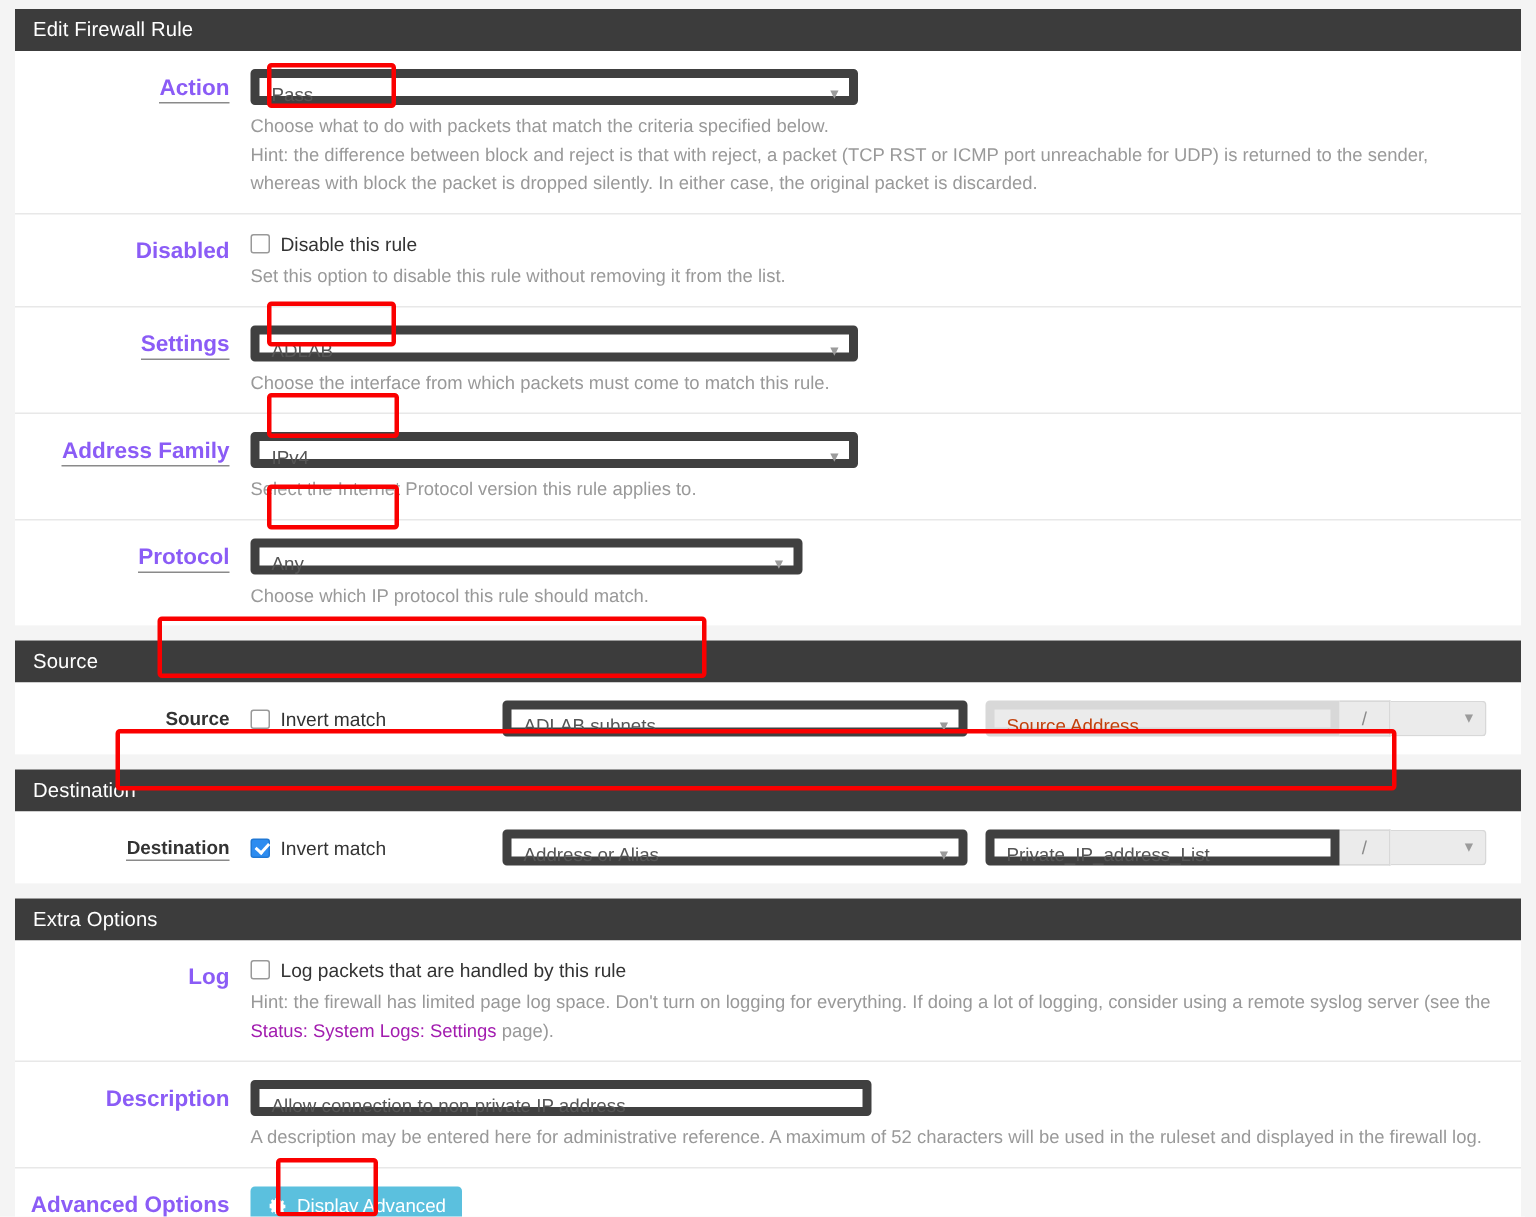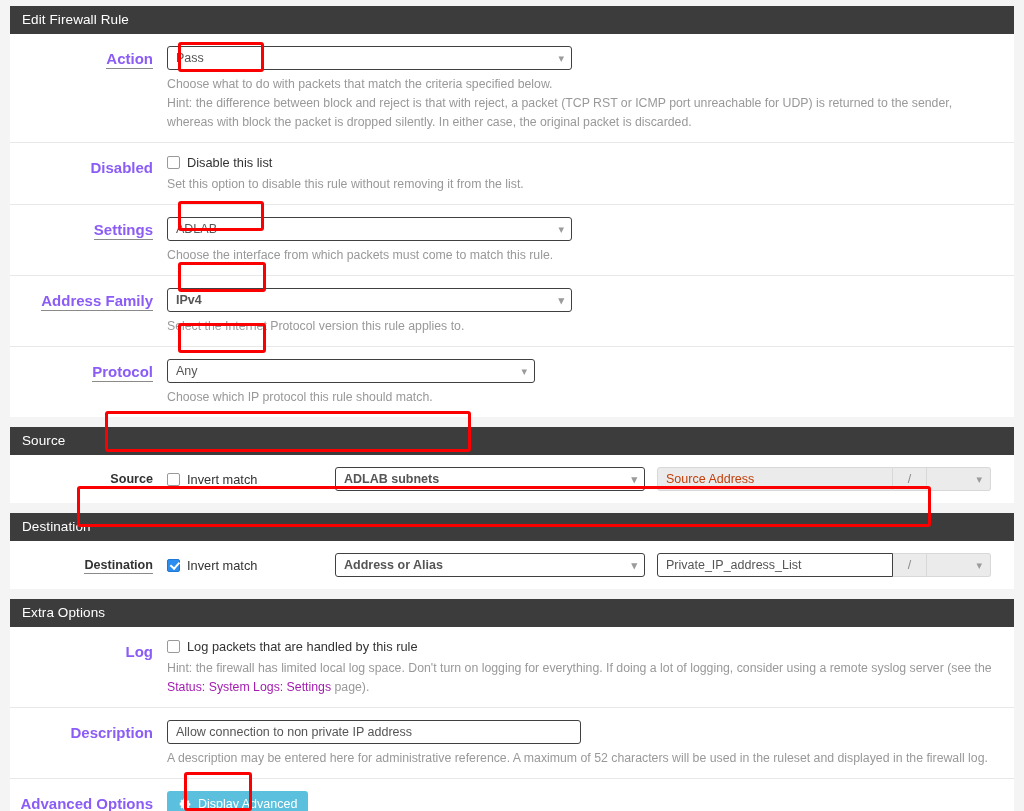--- a/index.html
+++ b/index.html
@@ -61,21 +61,21 @@
     padding-bottom: 1px;
     cursor: help;
   }
   .fctl { flex: 1 1 auto; padding-right: 14px; min-width: 0; }
 
   
   .sel, .txt {
     box-sizing: border-box;
     height: 24px;
     line-height: 22px;
-    border: 1px solid #404040;
+    border: 6px solid #404040;
     border-radius: 3px;
     background: #ffffff;
     font-family: "Liberation Sans", sans-serif;
     font-size: 12.5px;
     color: #555;
     padding: 0 8px;
     display: block;
     position: relative;
   }
   .sel {
@@ -88,21 +88,21 @@
     line-height: 22px;
     color: #9b9b9b;
     font-size: 11px;
     pointer-events: none;
   }
   .txt.placeholder { color: #a8a8a8; }
   .txt.disabled { background: #ebebeb; border-color: #d8d8d8; color: #c2410c; }
 
   .w-action  { width: 405px; }
   .w-iface   { width: 405px; }
-  .w-family  { width: 405px; font-weight: bold; }
+  .w-family  { width: 405px; }
   .w-proto   { width: 368px; }
 
   
   .hint {
     color: #999999;
     font-size: 12.3px;
     line-height: 1.55;
     margin-top: 5px;
   }
   .hint a { color: #a21caf; text-decoration: none; }
@@ -136,21 +136,21 @@
   
   .addr-row { display: flex; align-items: center; padding: 12px 0 12px 0; }
   .addr-label {
     width: 157px; flex: 0 0 157px;
     text-align: right; padding-right: 14px;
     box-sizing: border-box;
     font-weight: bold; font-size: 12.6px;
   }
   .addr-label .help { border-bottom: 1px solid #8a8a8a; padding-bottom: 1px; }
   .addr-invert { width: 168px; flex: 0 0 168px; }
-  .addr-type { width: 310px; flex: 0 0 310px; margin-right: 12px; font-weight: bold; }
+  .addr-type { width: 310px; flex: 0 0 310px; margin-right: 12px; }
   .addr-val { width: 236px; flex: 0 0 236px; }
   .addr-slash {
     width: 34px; flex: 0 0 34px;
     height: 24px; line-height: 22px;
     box-sizing: border-box;
     border: 1px solid #d8d8d8;
     border-left: none;
     background: #ebebeb;
     color: #8a8a8a;
     text-align: center;
@@ -225,21 +225,21 @@
         </div>
       </div>
 
       <div class="frow">
         <div class="flabel">
           <span>Disabled</span>
         </div>
         <div class="fctl">
           <div class="cb-line">
             <span class="cbox"></span>
-            <span class="cb-text">Disable this list</span>
+            <span class="cb-text">Disable this rule</span>
           </div>
           <div class="hint">Set this option to disable this rule without removing it from the list.</div>
         </div>
       </div>
 
       <div class="frow">
         <div class="flabel">
           <span class="help">Settings</span>
         </div>
         <div class="fctl">
@@ -354,21 +354,21 @@
 
       <div class="frow">
         <div class="flabel">
           <span>Log</span>
         </div>
         <div class="fctl">
           <div class="cb-line">
             <span class="cbox"></span>
             <span class="cb-text">Log packets that are handled by this rule</span>
           </div>
-          <div class="hint"><span>Hint: the firewall has limited local log space. Don't turn on logging for everything. If doing a lot of logging, consider using a remote syslog server (see the </span><a href="#">Status: System Logs: Settings</a><span> page).</span></div>
+          <div class="hint"><span>Hint: the firewall has limited page log space. Don't turn on logging for everything. If doing a lot of logging, consider using a remote syslog server (see the </span><a href="#">Status: System Logs: Settings</a><span> page).</span></div>
         </div>
       </div>
 
       <div class="frow">
         <div class="flabel">
           <span>Description</span>
         </div>
         <div class="fctl">
           <div class="txt" style="width:414px;">Allow connection to non private IP address</div>
           <div class="hint">A description may be entered here for administrative reference. A maximum of 52 characters will be used in the ruleset and displayed in the firewall log.</div>

